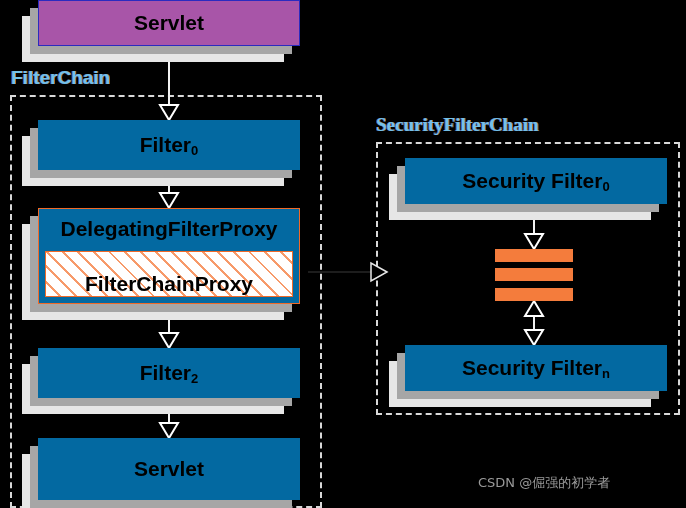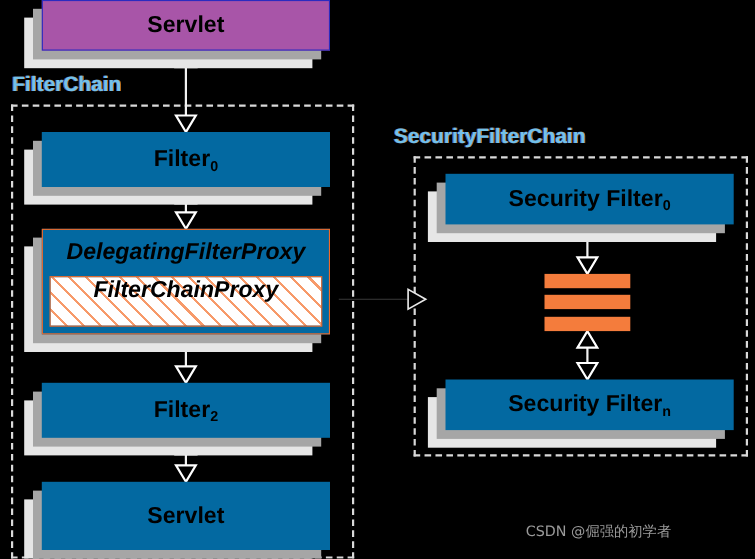--- a/index.html
+++ b/index.html
@@ -108,21 +108,21 @@
     border: 1px solid #f06a28;
     background:
       repeating-linear-gradient(
         45deg,
         #ffffff 0px,
         #ffffff 9px,
         #f79a6a 9px,
         #f79a6a 11px
       );
     display: flex;
-    align-items: flex-start;
+    align-items: flex-end;
     justify-content: center;
   }
   .dfp-inner span {
     font-size: 21px;
     font-weight: 700;
     color: #000;
     white-space: nowrap;
   }
 
   
@@ -156,21 +156,21 @@
   }
 </style>
 </head>
 <body>
 
 <div id="canvas">
 
   <div class="group-label" id="lbl-filterchain" style="left: 11px; top: 67px;">FilterChain</div>
   <div class="group-box" id="box-filterchain" style="left: 10px; top: 95px; width: 312px; height: 413px;"></div>
 
-  <div class="group-label" id="lbl-securityfilterchain" style="left: 358px; top: 114px;">SecurityFilterChain</div>
+  <div class="group-label" id="lbl-securityfilterchain" style="left: 376px; top: 114px; font-family: Liberation Serif, serif;">SecurityFilterChain</div>
   <div class="group-box" id="box-securityfilterchain" style="left: 376px; top: 142px; width: 304px; height: 273px;"></div>
 
   <div id="arrow-layer">
       <div class="arrow" style="left: 158px; top: 46px; width: 22px; height: 74px;">
         <svg width="22" height="74" viewBox="0 0 22 74">
           <line x1="11" y1="2" x2="11" y2="72" stroke="#f2f2f2" stroke-width="2"></line>
           <polygon points="11,0 2,15 20,15" fill="#000000" stroke="#ffffff" stroke-width="2"></polygon>
           <polygon points="11,74 2,59 20,59" fill="#000000" stroke="#ffffff" stroke-width="2"></polygon>
         </svg>
       </div>
@@ -227,21 +227,21 @@
 
   <div class="node" id="node-filter0" style="left: 38px; top: 120px; width: 262px; height: 50px;">
     <div class="shadow-far"></div>
     <div class="shadow-near"></div>
     <div class="face">
       <span>Filter</span>
         <span class="sub">0</span>
     </div>
   </div>
 
-  <div class="node dfp" id="node-dfp" style="left: 38px; top: 208px; width: 262px; height: 96px; font-style: italic;">
+  <div class="node dfp" id="node-dfp" style="left: 38px; top: 208px; width: 262px; height: 96px;">
     <div class="shadow-far"></div>
     <div class="shadow-near"></div>
     <div class="face">
       <div class="dfp-title">DelegatingFilterProxy</div>
       <div class="dfp-inner">
         <span>FilterChainProxy</span>
       </div>
     </div>
   </div>
 

